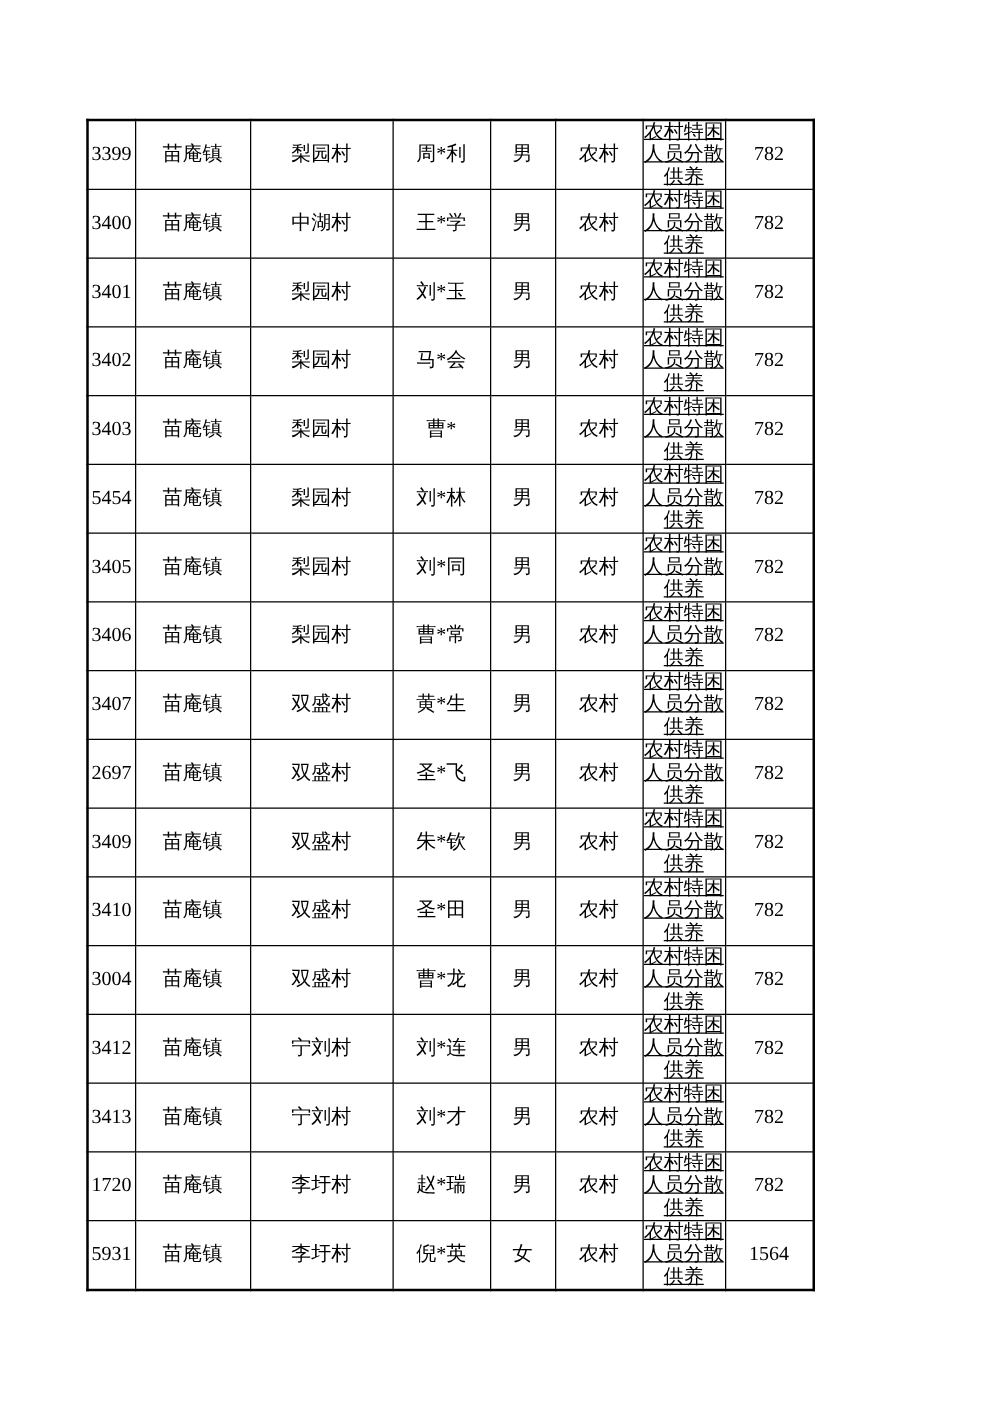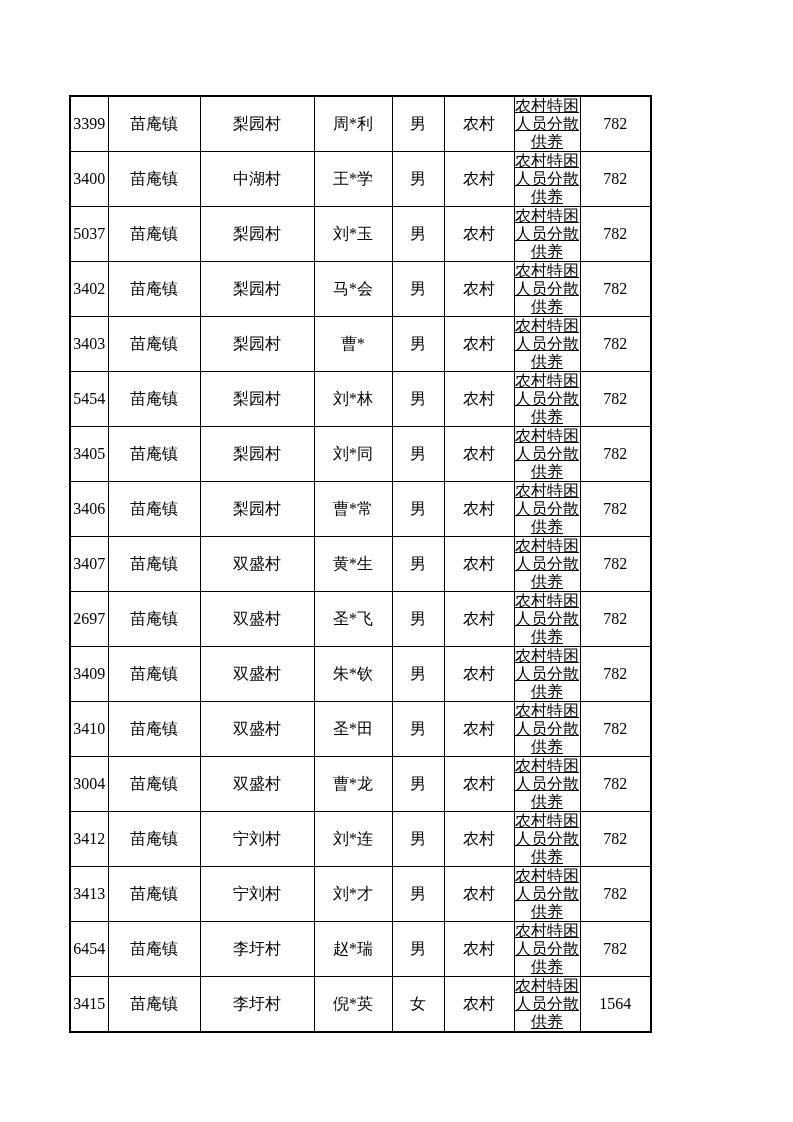--- a/index.html
+++ b/index.html
@@ -76,21 +76,21 @@
         <td class="c-seq">3400</td>
         <td class="c-town">苗庵镇</td>
         <td class="c-village">中湖村</td>
         <td class="c-name">王*学</td>
         <td class="c-gender">男</td>
         <td class="c-area">农村</td>
         <td class="c-category">农村特困人员分散供养</td>
         <td class="c-amount">782</td>
       </tr>
         <tr>
-        <td class="c-seq">5037</td>
+        <td class="c-seq">3401</td>
         <td class="c-town">苗庵镇</td>
         <td class="c-village">梨园村</td>
         <td class="c-name">刘*玉</td>
         <td class="c-gender">男</td>
         <td class="c-area">农村</td>
         <td class="c-category">农村特困人员分散供养</td>
         <td class="c-amount">782</td>
       </tr>
         <tr>
         <td class="c-seq">3402</td>
@@ -206,31 +206,31 @@
         <td class="c-seq">3413</td>
         <td class="c-town">苗庵镇</td>
         <td class="c-village">宁刘村</td>
         <td class="c-name">刘*才</td>
         <td class="c-gender">男</td>
         <td class="c-area">农村</td>
         <td class="c-category">农村特困人员分散供养</td>
         <td class="c-amount">782</td>
       </tr>
         <tr>
-        <td class="c-seq">6454</td>
+        <td class="c-seq">1720</td>
         <td class="c-town">苗庵镇</td>
         <td class="c-village">李圩村</td>
         <td class="c-name">赵*瑞</td>
         <td class="c-gender">男</td>
         <td class="c-area">农村</td>
         <td class="c-category">农村特困人员分散供养</td>
         <td class="c-amount">782</td>
       </tr>
         <tr>
-        <td class="c-seq">3415</td>
+        <td class="c-seq">5931</td>
         <td class="c-town">苗庵镇</td>
         <td class="c-village">李圩村</td>
         <td class="c-name">倪*英</td>
         <td class="c-gender">女</td>
         <td class="c-area">农村</td>
         <td class="c-category">农村特困人员分散供养</td>
         <td class="c-amount">1564</td>
       </tr>
       </tbody>
   </table>

